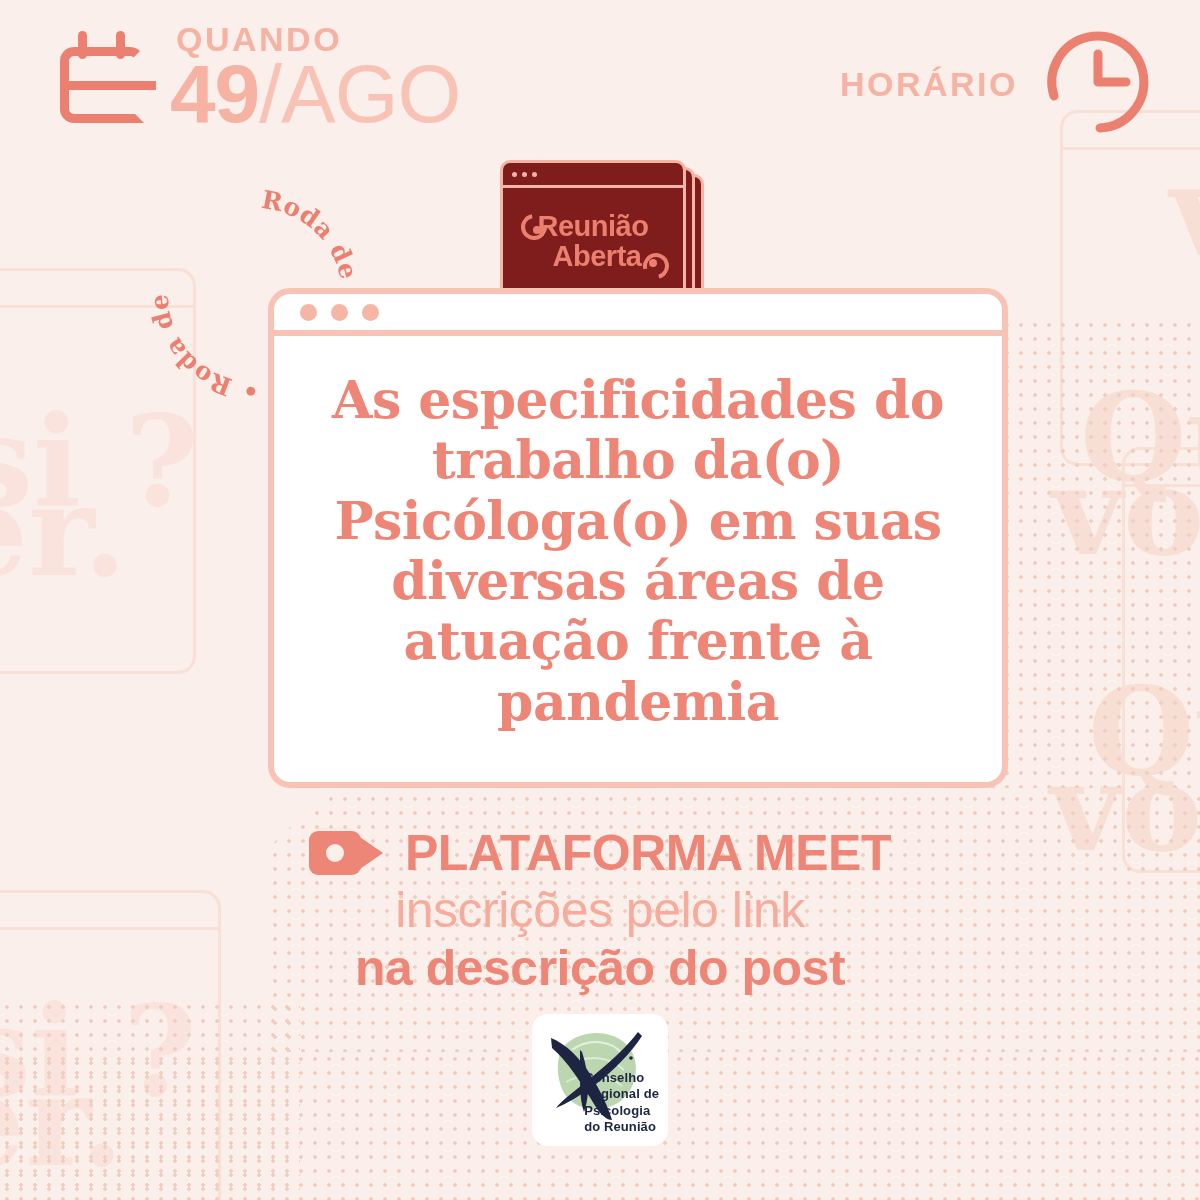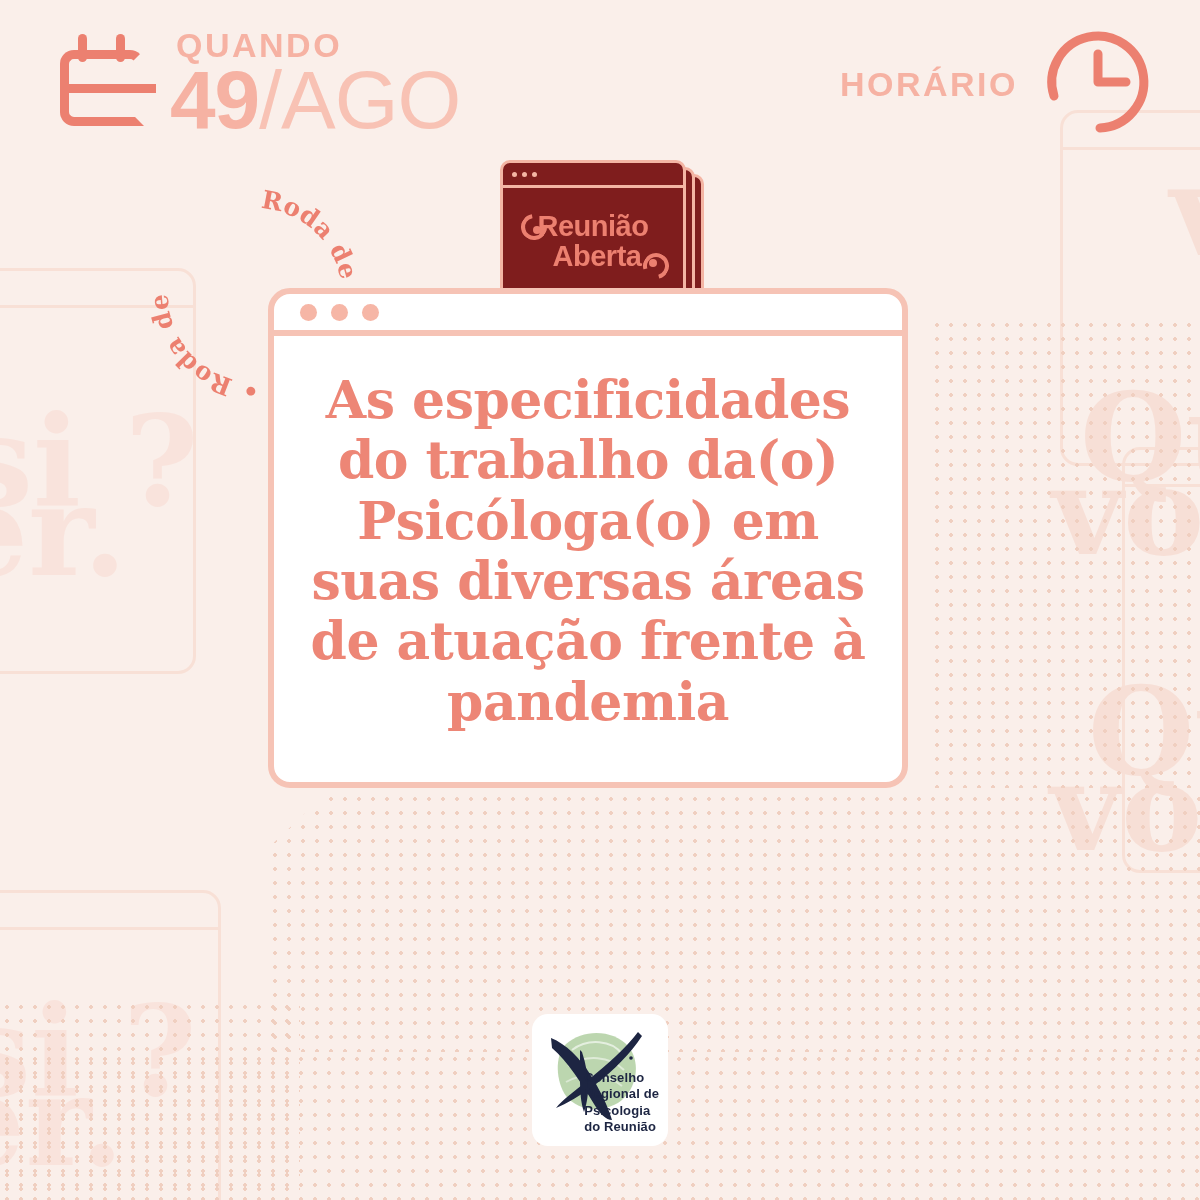--- a/index.html
+++ b/index.html
@@ -94,21 +94,21 @@
     font-weight: 800;
     font-size: 82px;
     color: #f6b2a3;
     line-height: 0.92;
     letter-spacing: -1px;
   }
   .big-num .thin {
     font-weight: 300;
     color: #f8c2b4;
   }
-  #when-text { margin-left: 18px; margin-top: 6px; }
+  #when-text { margin-left: 18px; margin-top: 0; }
   #when-text .label-small { margin-left: 6px; }
   #time-text { margin-right: 10px; text-align: right; margin-top: 4px; }
   #time-text .label-small { margin-right: 12px; }
 
   
   #roda-stamp {
     position: absolute;
     left: 150px;
     top: 190px;
     width: 210px;
@@ -174,21 +174,21 @@
     width: 8px; height: 8px; border-radius: 50%; background: #ec8070;
   }
   .mark-dot.d1 { left: 30px; top: 38px; }
   .mark-dot.d2 { right: 26px; bottom: 28px; }
 
   
   #main-window {
     position: absolute;
     left: 268px;
     top: 288px;
-    width: 640px;
+    width: 740px;
     height: 500px;
     background: #ffffff;
     border: 6px solid #f6c3b5;
     border-radius: 22px;
     box-sizing: border-box;
     overflow: hidden;
     z-index: 5;
   }
   #main-window .mw-bar {
     height: 42px;
@@ -403,20 +403,32 @@
     <div class="mw-bar">
       <i></i>
       <i></i>
       <i></i>
     </div>
     <div class="mw-body">
       <h1 id="main-title">As especificidades do trabalho da(o) Psicóloga(o) em suas diversas áreas de atuação frente à pandemia</h1>
     </div>
   </div>
 
+  <div id="platform-block">
+    <div class="plat-row1">
+      <div class="cam-icon">
+        <div class="cam-body"></div>
+        <div class="cam-eye"></div>
+        <div class="cam-lens"></div>
+      </div>
+      <div class="plat-l1">PLATAFORMA MEET</div>
+    </div>
+    <div class="plat-l2">inscrições pelo link</div>
+    <div class="plat-l3">na descrição do post</div>
+  </div>
 
   <div id="crp-logo">
     <svg viewBox="0 0 136 132" width="136" height="132" aria-hidden="true">
 
       <path d="M34 30 C52 14, 82 16, 96 32 C108 46, 106 70, 92 84
                C76 100, 46 98, 34 82 C24 68, 22 42, 34 30 Z" fill="#b8d4ab" opacity="0.95"></path>
       <path d="M40 36 C56 24, 80 26, 90 40" fill="none" stroke="#ffffff" stroke-width="2" opacity="0.6"></path>
       <path d="M36 52 C54 40, 78 42, 92 56" fill="none" stroke="#ffffff" stroke-width="2" opacity="0.5"></path>
       <path d="M34 68 C52 58, 76 60, 90 72" fill="none" stroke="#ffffff" stroke-width="2" opacity="0.45"></path>
 

